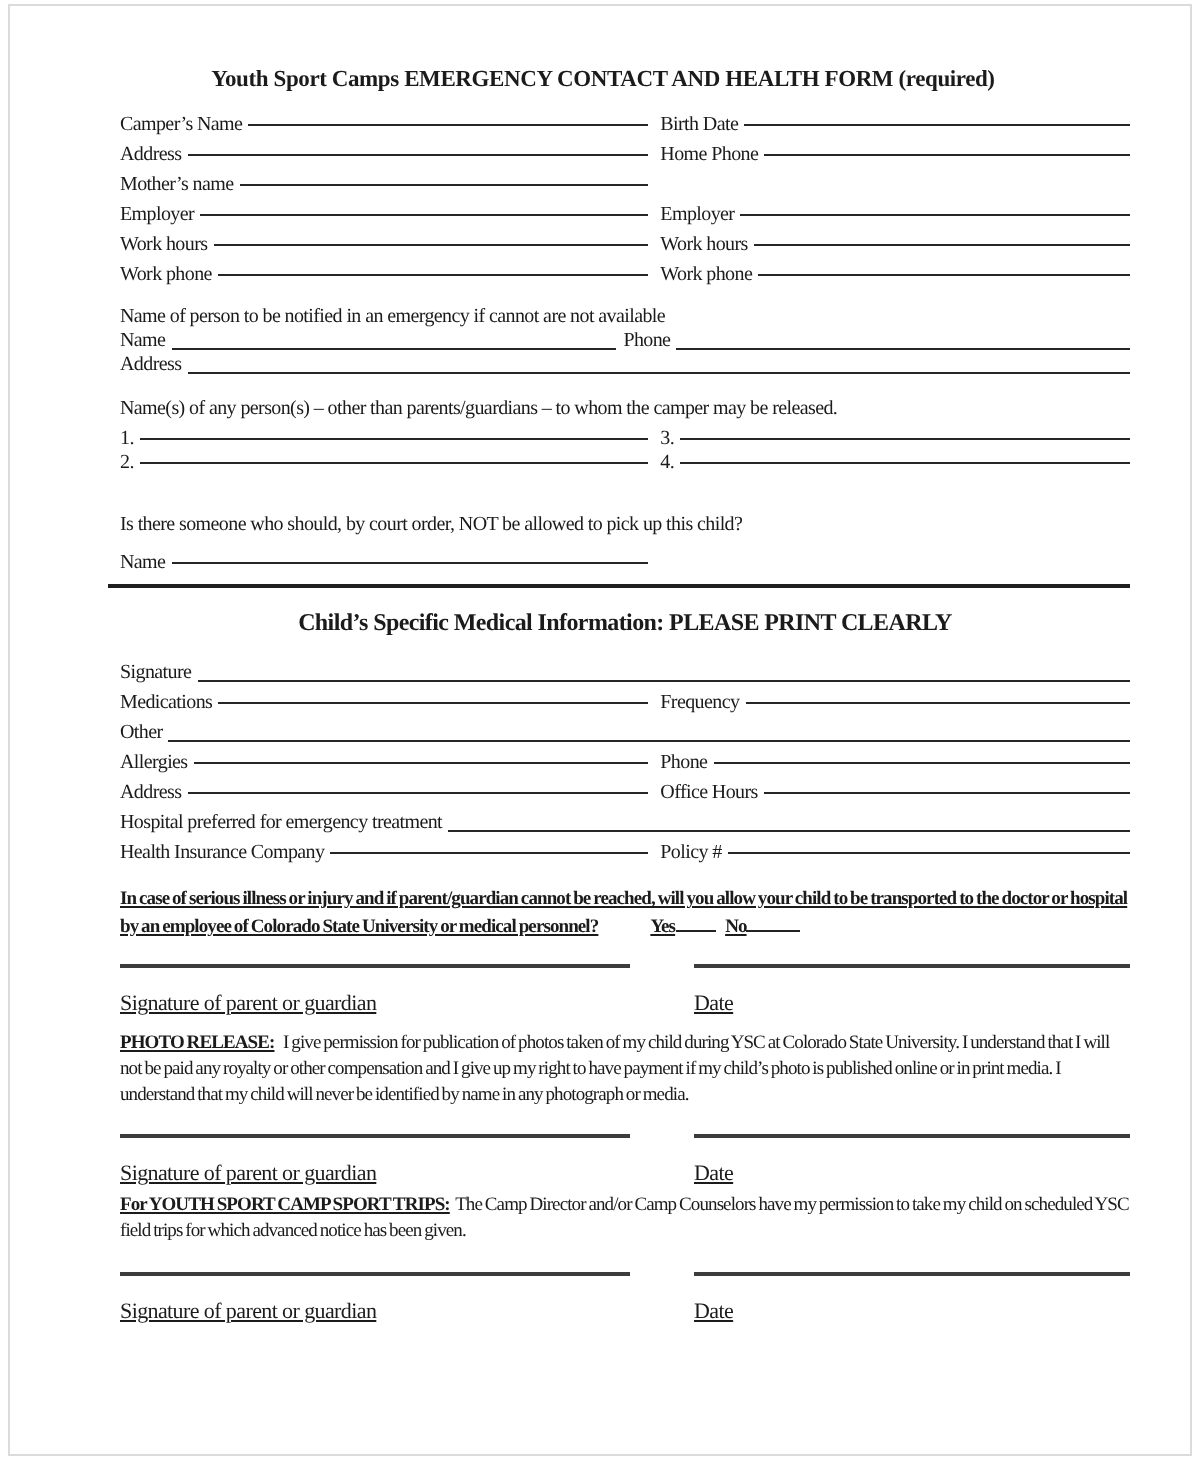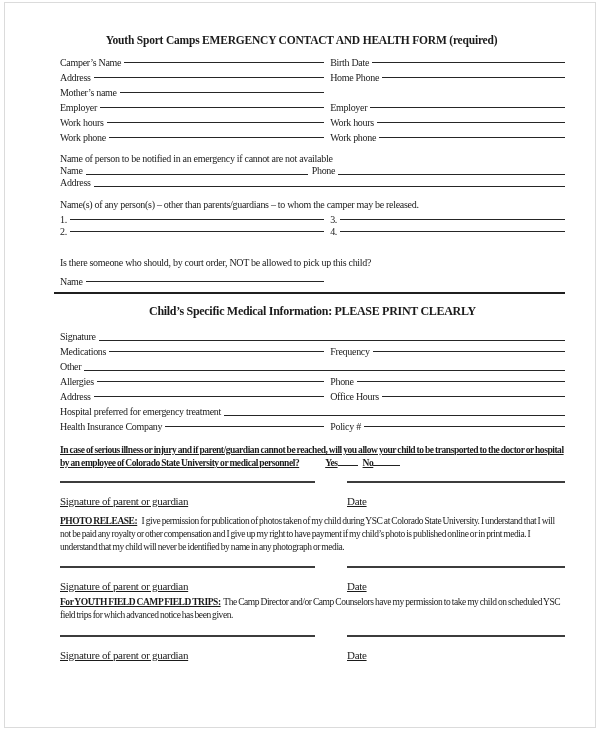--- a/index.html
+++ b/index.html
@@ -245,21 +245,21 @@
     <div class="sigL">
       <div class="sigline"></div>
       <div class="siglabel">Signature of parent or guardian</div>
     </div>
     <div class="sigR">
       <div class="sigline"></div>
       <div class="siglabel">Date</div>
     </div>
   </div>
 
-  <p class="para mt4"><span class="bold">For YOUTH FIELD CAMP FIELD TRIPS:</span>&nbsp; <span>The Camp Director and/or Camp Counselors have my permission to take my child on scheduled YSC field trips for which advanced notice has been given.</span></p>
+  <p class="para mt4"><span class="bold">For YOUTH SPORT CAMP SPORT TRIPS:</span>&nbsp; <span>The Camp Director and/or Camp Counselors have my permission to take my child on scheduled YSC field trips for which advanced notice has been given.</span></p>
 
   <div class="sigrow mt13">
     <div class="sigL">
       <div class="sigline"></div>
       <div class="siglabel">Signature of parent or guardian</div>
     </div>
     <div class="sigR">
       <div class="sigline"></div>
       <div class="siglabel">Date</div>
     </div>

